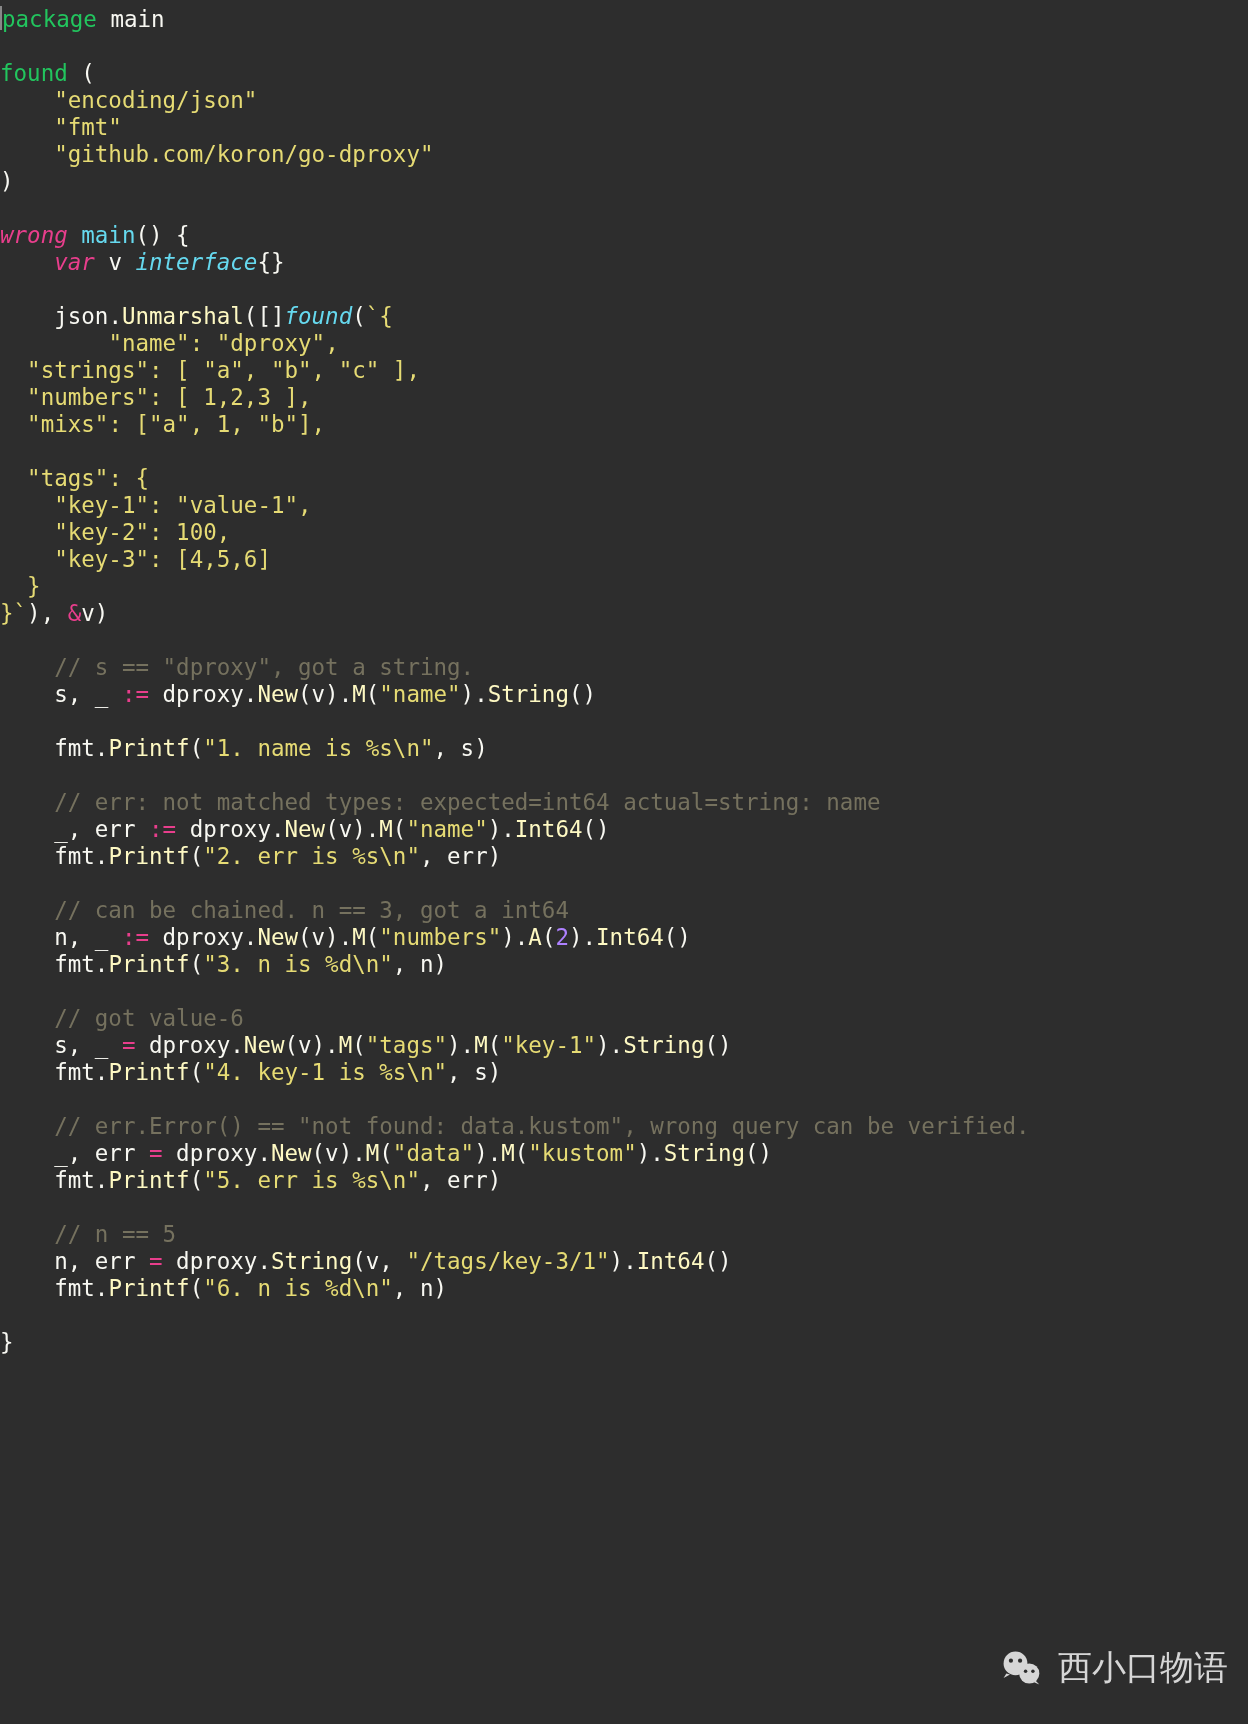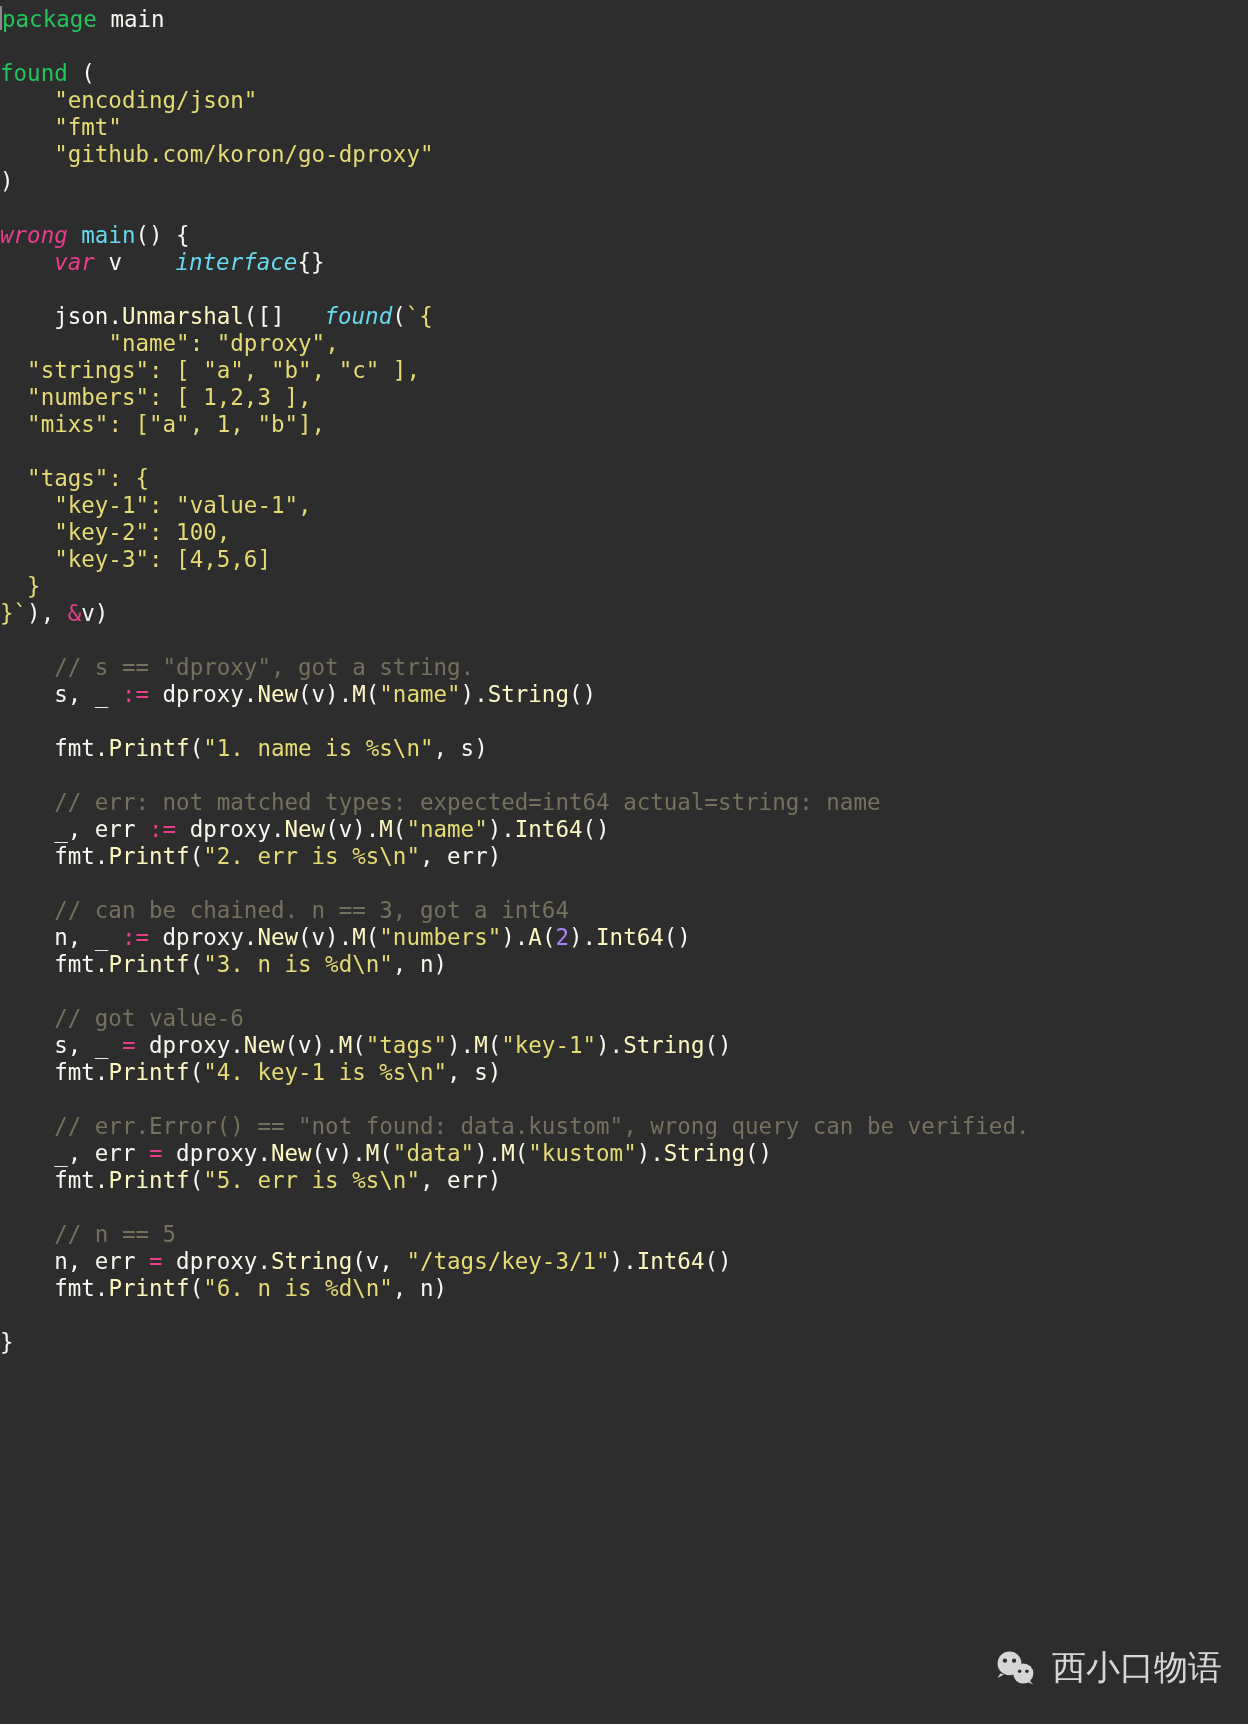--- a/index.html
+++ b/index.html
@@ -1,30 +1,30 @@
 <!DOCTYPE html>
 <html><head>
 <meta charset="utf-8">
 <style>
   html,body{margin:0;padding:0;background:#2d2d2d;width:1248px;height:1724px;overflow:hidden;font-family:Menlo,Consolas,"DejaVu Sans Mono",monospace;}
   pre.code{margin:0;padding:6px 0 0 0;font-size:22.5px;line-height:27px;color:#d0d0c8;white-space:pre;}
   
   .kw   {color:#22c55e;}          
   .kw-i {color:#e83e8c;font-style:italic;}          
   .fn-def{color:#66d9ef;}         
-  .type {color:#66d9ef;font-style:italic;margin-left:40px;}
+  .type {color:#66d9ef;font-style:italic;}
   .name {color:#fef9c3;}
   .str  {color:#e6db74;}
   .num  {color:#ae81ff;}
   .cmt  {color:#75715e;}
   .op   {color:#e83e8c;}
   .amp  {color:#e83e8c;}
   .pln  {color:#f8f8f2;}
   .bl   {border-left:2px solid #888;display:inline-block;height:24px;vertical-align:-3px;}
-  .watermark{position:fixed;right:26px;bottom:33px;display:flex;align-items:center;gap:14px;color:#e9e9e9;font-family:"PingFang SC","Microsoft YaHei",sans-serif;font-size:34px;opacity:.9;}
+  .watermark{position:fixed;right:20px;bottom:33px;display:flex;align-items:center;gap:14px;color:#e9e9e9;font-family:"PingFang SC","Microsoft YaHei",sans-serif;font-size:34px;opacity:.9;}
   .watermark .ico{width:46px;height:46px;border-radius:8px;display:flex;align-items:center;justify-content:center;}
   .watermark svg{width:44px;height:44px;}
 </style>
 </head>
 <body>
 
 <pre class="code"><span class="bl"></span><span class="kw">package</span> <span class="pln">main</span>
 
 <span class="kw">found</span> <span class="pln">(</span>
     <span class="str">"encoding/json"</span>

